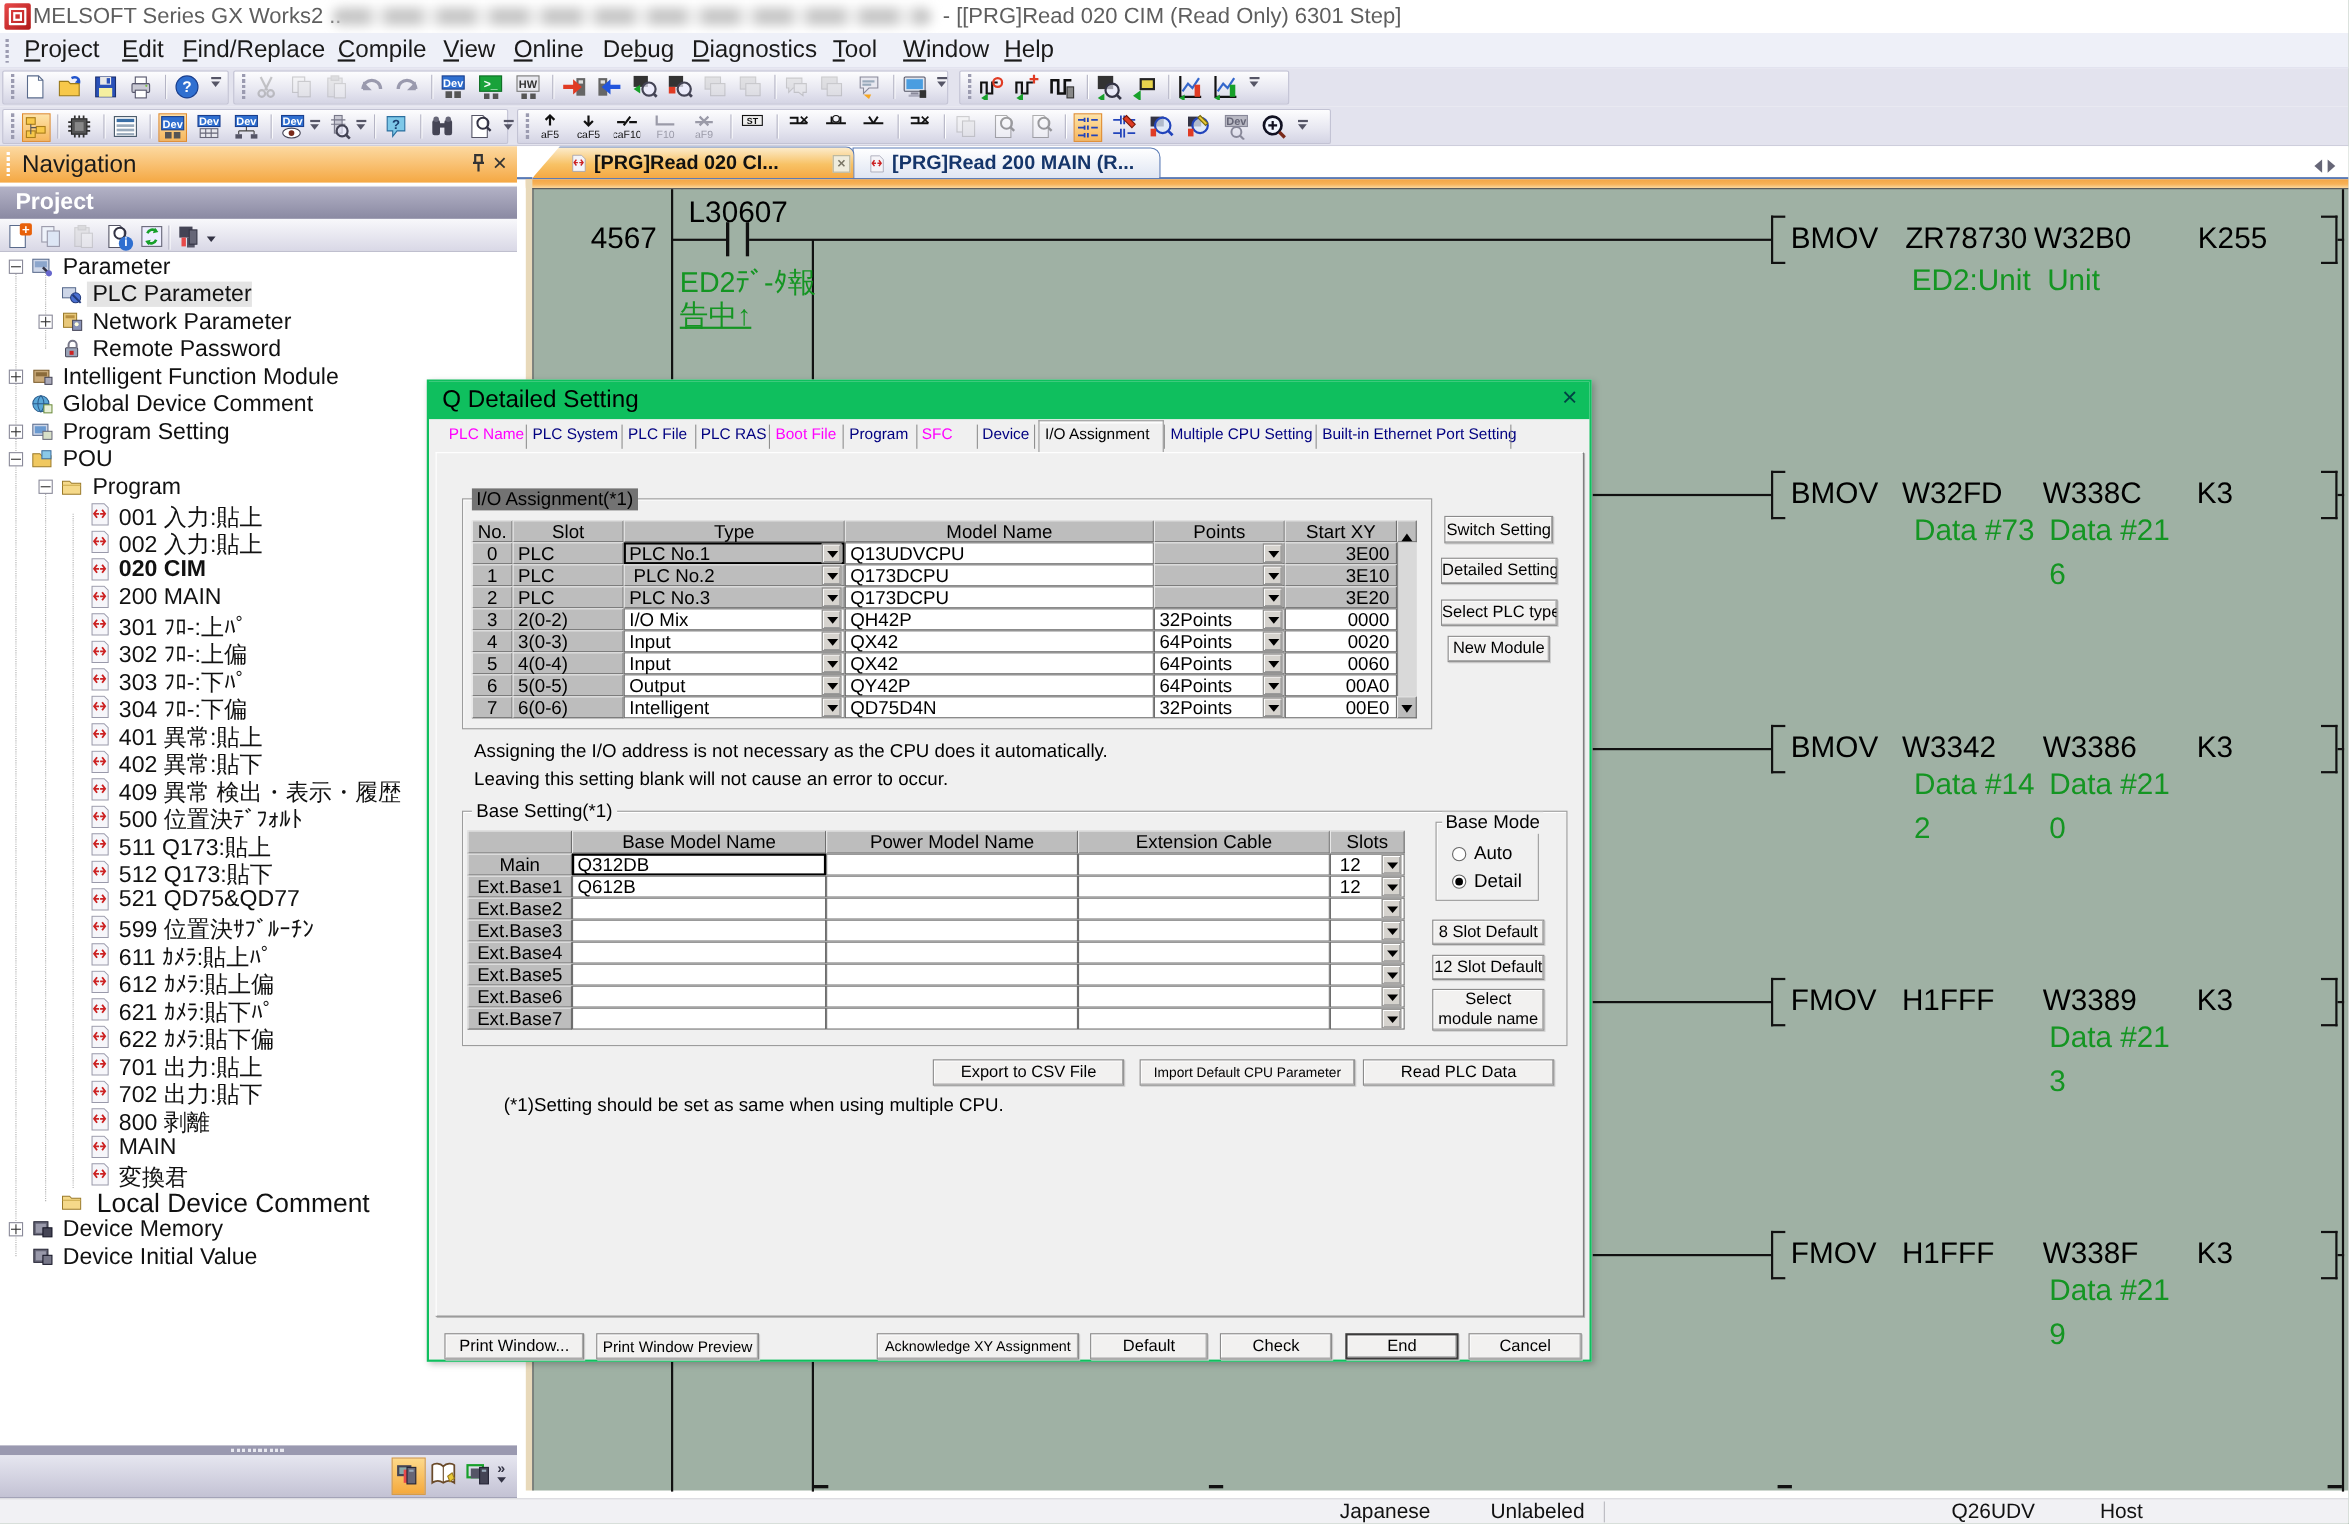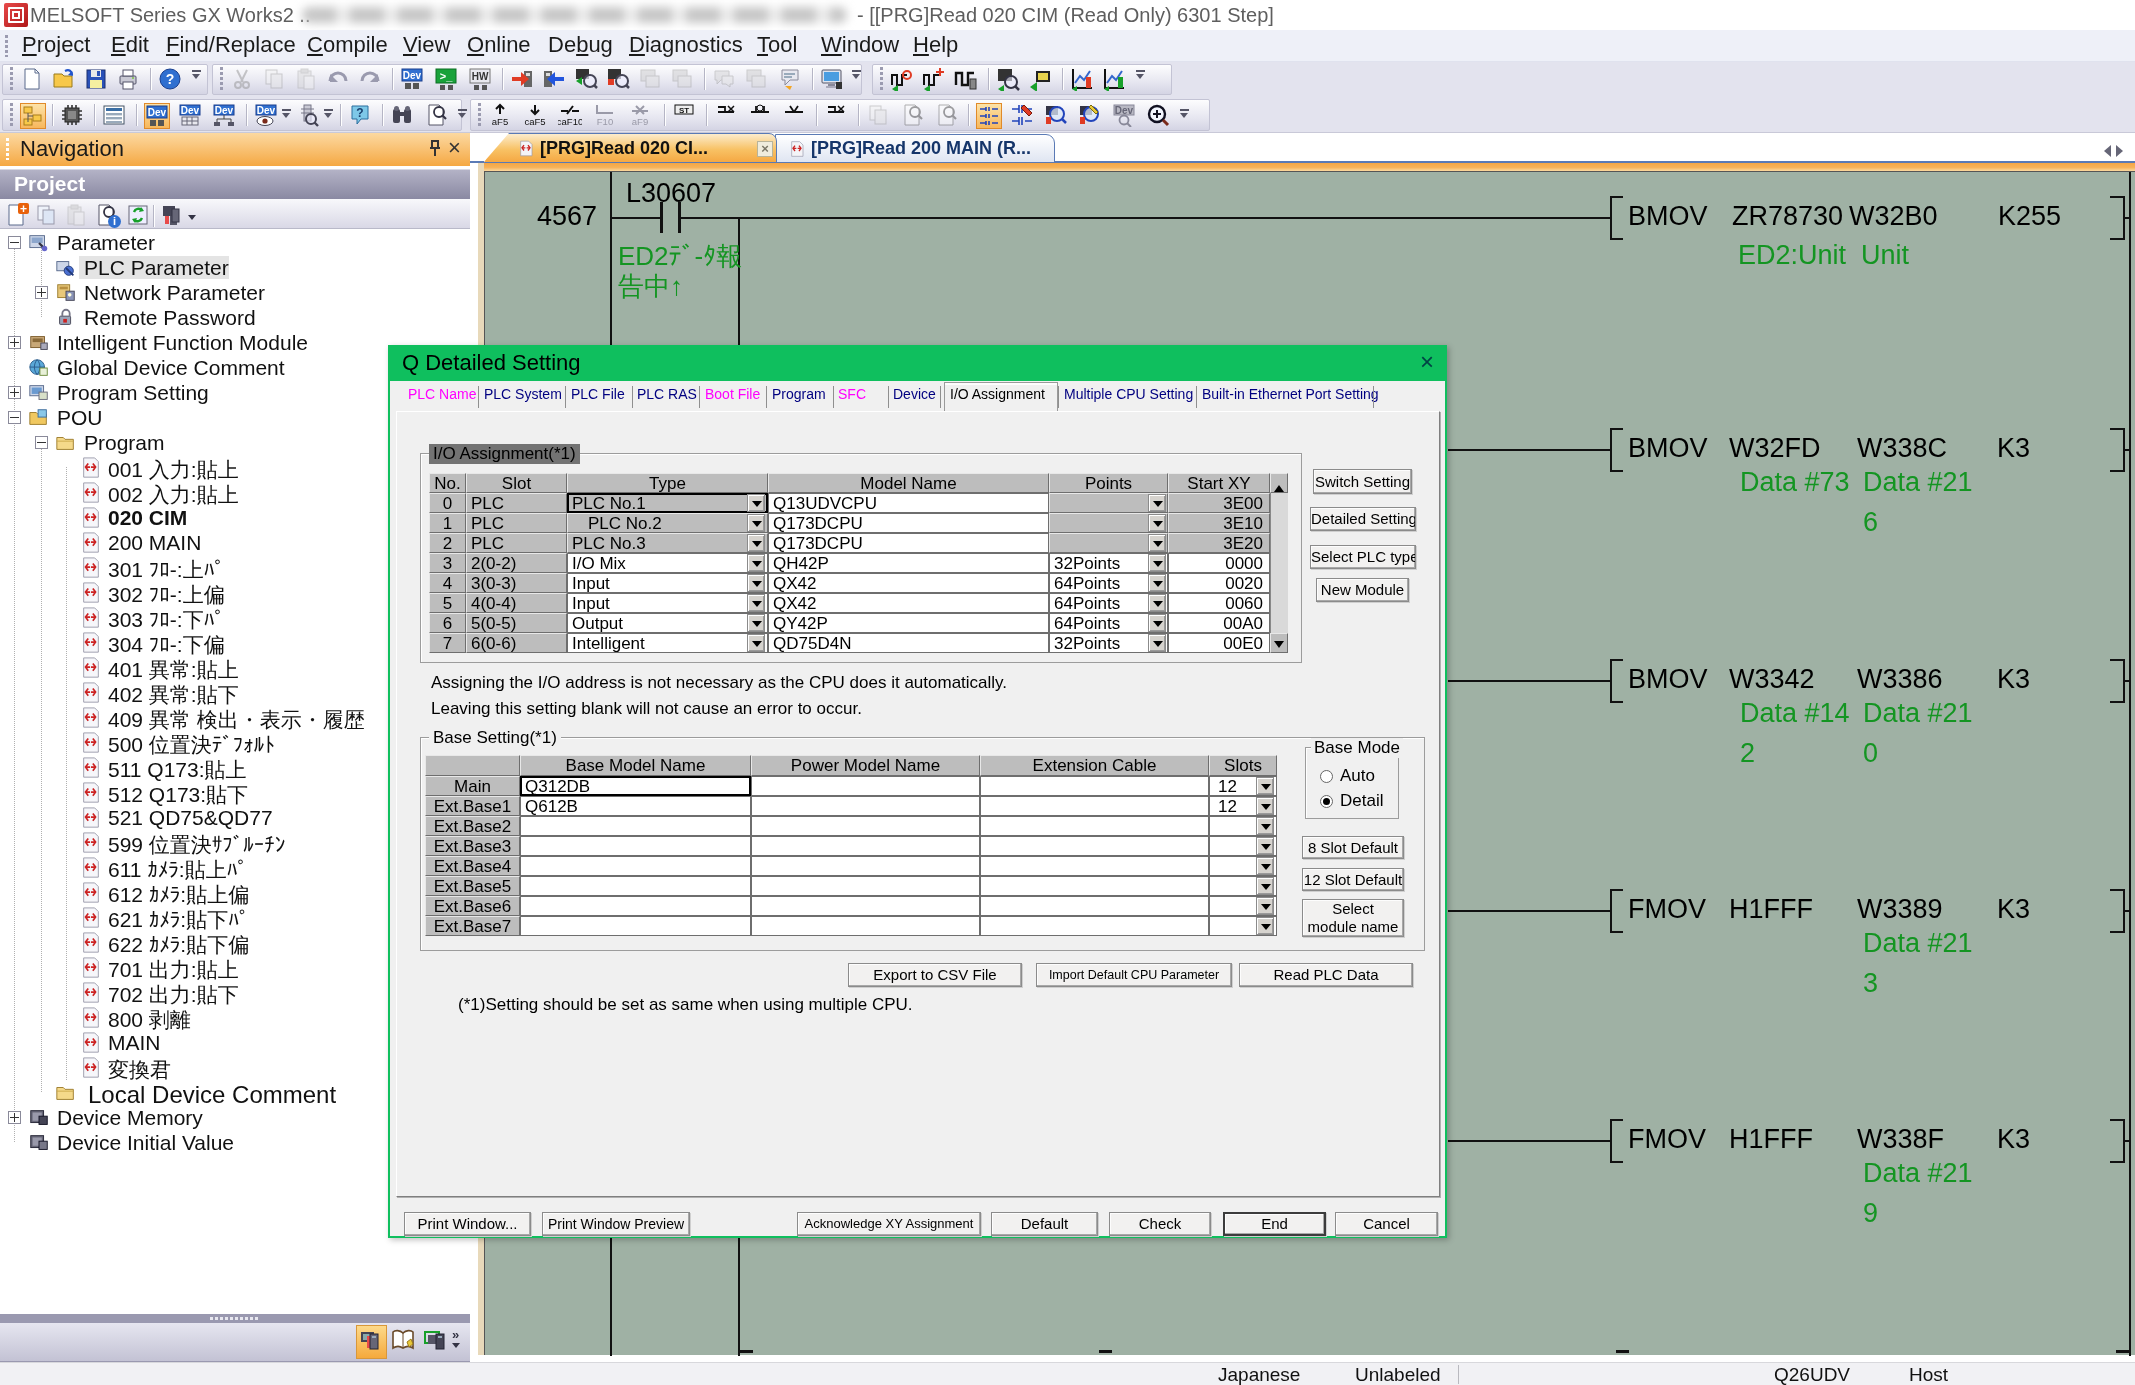--- a/index.html
+++ b/index.html
@@ -937,21 +937,21 @@
 <div class="abs" style="left:125px;top:0px;width:2px;height:1184px;background:#111;"></div>
 <div class="abs" style="left:1644px;top:0px;width:2px;height:1184px;background:#111;"></div>
 <div class="abs" style="left:253px;top:46px;width:2px;height:1138px;background:#111;"></div>
 <div class="abs" style="left:52px;top:29px;width:60px;font-size:27px;color:#000;text-align:right;">4567</div>
 <div class="abs" style="left:125px;top:45px;width:50px;height:2px;background:#111;"></div>
 <div class="abs" style="left:196px;top:45px;width:929px;height:2px;background:#111;"></div>
 <div class="abs" style="left:175px;top:30px;width:3px;height:31px;background:#111;"></div>
 <div class="abs" style="left:193px;top:30px;width:3px;height:31px;background:#111;"></div>
 <div class="abs" style="left:141px;top:6px;font-size:27px;color:#000;">L30607</div>
 <div class="abs" style="left:133px;top:67px;font-size:26px;color:#149522;white-space:nowrap;">ED2ﾃﾞ-ﾀ報</div>
-<div class="abs" style="left:133px;top:97px;font-size:26px;color:#149522;">告中↑</div>
+<div class="abs" style="left:133px;top:97px;font-size:26px;color:#149522;text-decoration:underline;">告中↑</div>
 <div class="abs" style="left:1125px;top:24px;width:2px;height:44px;background:#111;"></div>
       <div class="abs" style="left:1125px;top:24px;width:13px;height:2px;background:#111;"></div>
       <div class="abs" style="left:1125px;top:66px;width:13px;height:2px;background:#111;"></div>
       <div class="abs" style="left:1638px;top:24px;width:2px;height:44px;background:#111;"></div>
       <div class="abs" style="left:1625px;top:24px;width:15px;height:2px;background:#111;"></div>
       <div class="abs" style="left:1625px;top:66px;width:15px;height:2px;background:#111;"></div>
       <div class="abs" style="left:1640px;top:45px;width:6px;height:2px;background:#111;"></div>
       <div class="abs" style="left:1143px;top:29px;font-size:27px;color:#000;white-space:pre;">BMOV</div>
       <div class="abs" style="left:1247px;top:29px;font-size:27px;color:#000;white-space:pre;">ZR78730</div>
       <div class="abs" style="left:1364px;top:29px;font-size:27px;color:#000;white-space:pre;">W32B0</div>
@@ -1077,21 +1077,21 @@
 <div class="abs gcell" style="left:39px;top:112px;width:37px;height:20px;font-size:17px;text-align:center;line-height:19px;">0</div>
 <div class="abs gcell" style="left:76px;top:112px;width:101px;height:20px;font-size:17px;line-height:19px;padding-left:4px;">PLC</div>
 <div class="abs gcell" style="left:177px;top:112px;width:201px;height:20px;font-size:17px;line-height:19px;padding-left:4px;outline:2px solid #000;outline-offset:-2px;">PLC No.1</div>
 <div class="dd" style="left:357px;top:113px;height:18px;"></div>
 <div class="abs wcell" style="left:378px;top:112px;width:281px;height:20px;font-size:17px;line-height:19px;padding-left:4px;">Q13UDVCPU</div>
 <div class="abs gcell" style="left:659px;top:112px;width:119px;height:20px;"></div>
 <div class="dd" style="left:758px;top:113px;height:18px;"></div>
 <div class="abs gcell" style="left:778px;top:112px;width:102px;height:20px;font-size:17px;line-height:19px;text-align:right;padding-right:6px;">3E00</div>
 <div class="abs gcell" style="left:39px;top:132px;width:37px;height:20px;font-size:17px;text-align:center;line-height:19px;">1</div>
 <div class="abs gcell" style="left:76px;top:132px;width:101px;height:20px;font-size:17px;line-height:19px;padding-left:4px;">PLC</div>
-<div class="abs gcell" style="left:177px;top:132px;width:201px;height:20px;font-size:17px;line-height:19px;padding-left:20px;">PLC No.2</div>
+<div class="abs gcell" style="left:177px;top:132px;width:201px;height:20px;font-size:17px;line-height:19px;padding-left:8px;">PLC No.2</div>
 <div class="dd" style="left:357px;top:133px;height:18px;"></div>
 <div class="abs wcell" style="left:378px;top:132px;width:281px;height:20px;font-size:17px;line-height:19px;padding-left:4px;">Q173DCPU</div>
 <div class="abs gcell" style="left:659px;top:132px;width:119px;height:20px;"></div>
 <div class="dd" style="left:758px;top:133px;height:18px;"></div>
 <div class="abs gcell" style="left:778px;top:132px;width:102px;height:20px;font-size:17px;line-height:19px;text-align:right;padding-right:6px;">3E10</div>
 <div class="abs gcell" style="left:39px;top:152px;width:37px;height:20px;font-size:17px;text-align:center;line-height:19px;">2</div>
 <div class="abs gcell" style="left:76px;top:152px;width:101px;height:20px;font-size:17px;line-height:19px;padding-left:4px;">PLC</div>
 <div class="abs gcell" style="left:177px;top:152px;width:201px;height:20px;font-size:17px;line-height:19px;padding-left:4px;">PLC No.3</div>
 <div class="dd" style="left:357px;top:153px;height:18px;"></div>
 <div class="abs wcell" style="left:378px;top:152px;width:281px;height:20px;font-size:17px;line-height:19px;padding-left:4px;">Q173DCPU</div>

